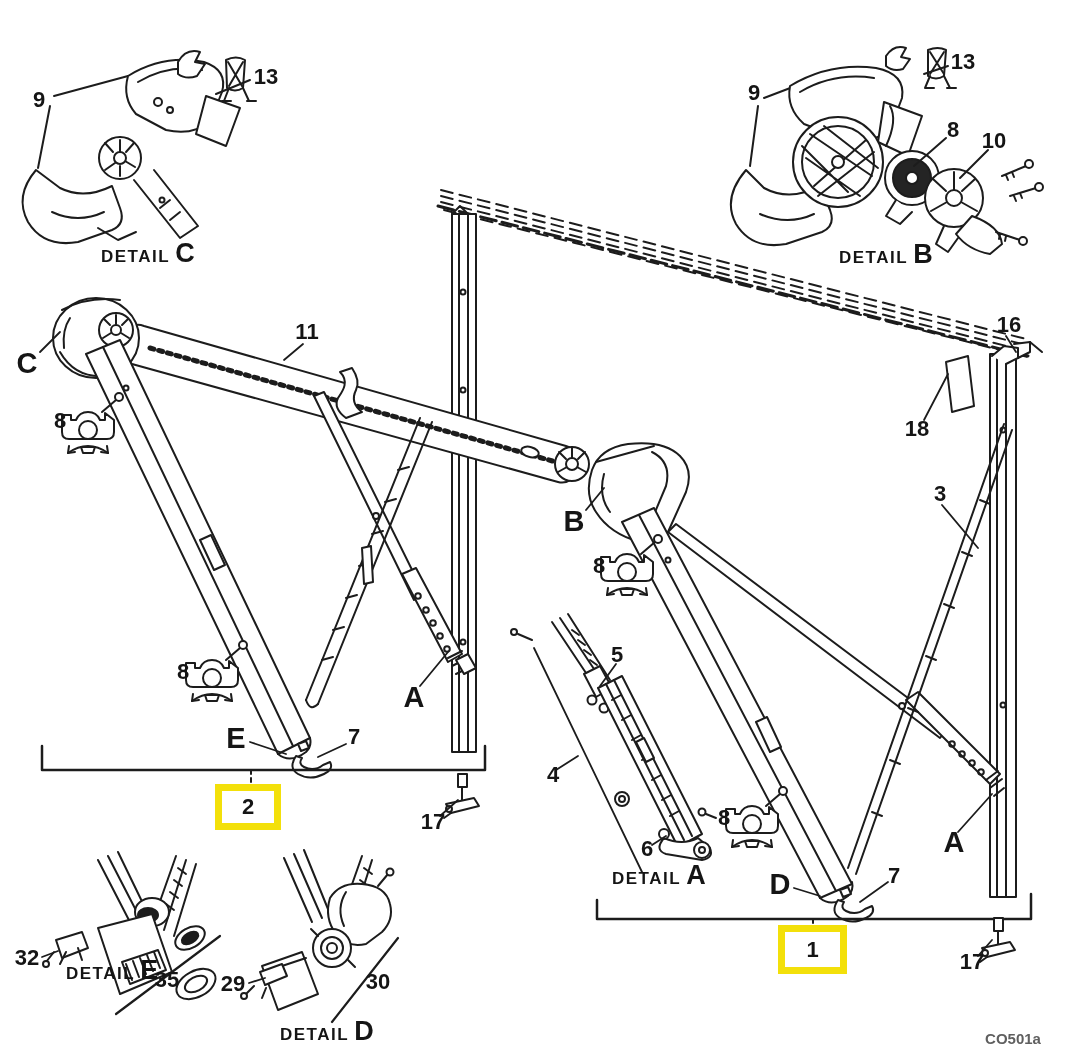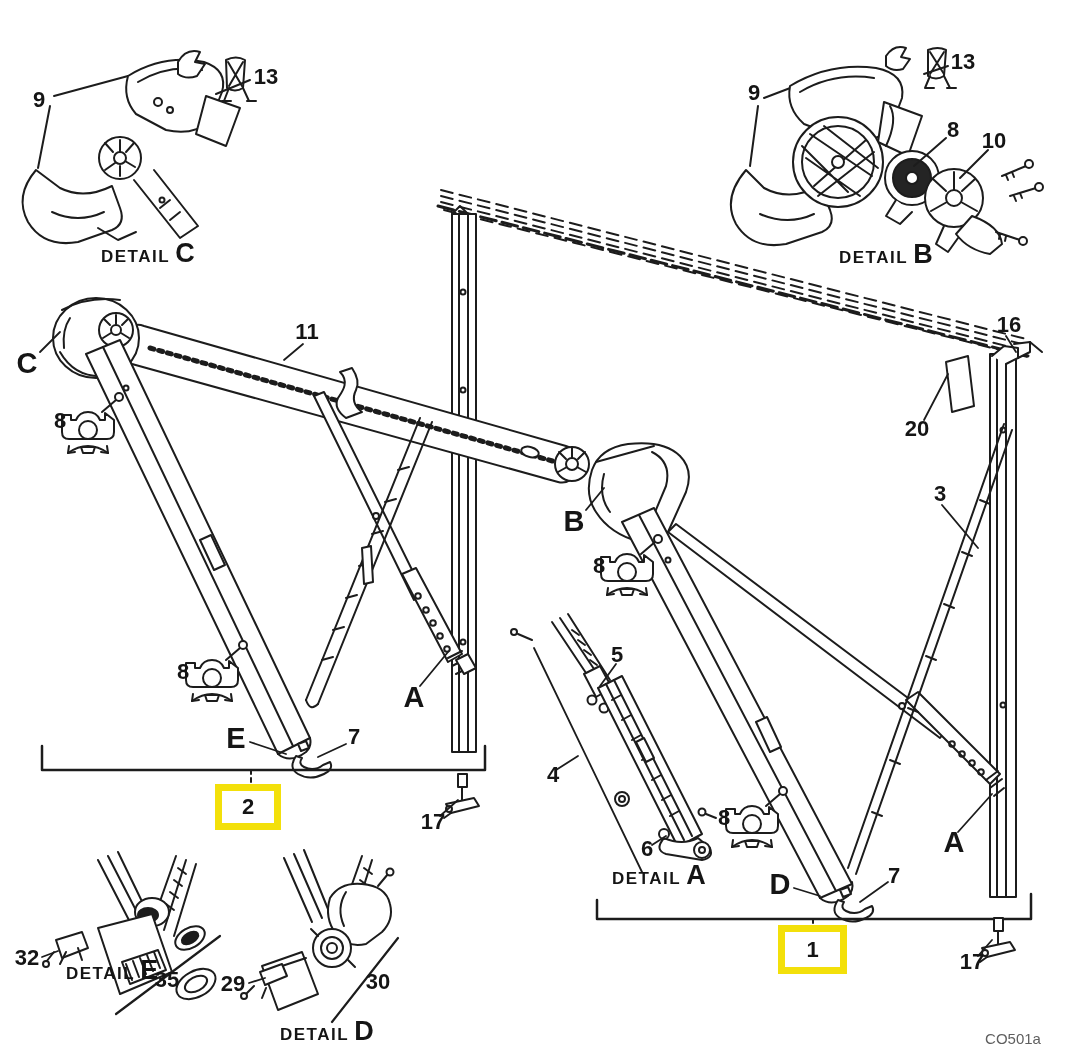--- a/index.html
+++ b/index.html
@@ -7,21 +7,21 @@
   .stage{position:relative;width:1080px;height:1059px;background:#ffffff;}
   svg.scene{position:absolute;left:0;top:0;}
   .lbl{position:absolute;transform:translate(-50%,-50%);color:#151515;font-weight:bold;white-space:nowrap;line-height:1;}
   .num{font-size:22px;}
   .letter{font-size:29px;}
   .caption{position:absolute;color:#151515;font-weight:bold;white-space:nowrap;line-height:1;}
   .cap-prefix{font-size:17px;letter-spacing:1.5px;}
   .cap-letter{font-size:27px;margin-left:5px;}
   .hlbox{position:absolute;box-sizing:border-box;border:7px solid var(--highlight,#f3e00a);
          background:#fff;display:flex;align-items:center;justify-content:center;}
-  .code{position:absolute;transform:translate(-50%,-50%);color:#5f5f5f;font-size:15px;font-weight:normal;}
+  .code{position:absolute;transform:translate(-50%,-50%);color:#5f5f5f;font-size:15px;font-weight:bold;}
 </style>
 </head>
 <body>
 
 <div class="stage">
 
 <svg class="scene" width="1080" height="1059" viewBox="0 0 1080 1059">
   <defs>
     <g id="clip8">
       <path d="M-26,-13 h9 v5 h5 a13,13 0 0 1 24,0 h5 v-7 l9,7 v12 q0,7 -7,7 h-38 q-7,0 -7,-7 z" fill="#fff"></path>
@@ -307,21 +307,21 @@
   </g>
 </svg>
 
 <div class="lbl num" style="left:39px;top:100px">9</div>
 <div class="lbl num" style="left:266px;top:77px">13</div>
 <div class="lbl num" style="left:754px;top:93px">9</div>
 <div class="lbl num" style="left:963px;top:62px">13</div>
 <div class="lbl num" style="left:953px;top:130px">8</div>
 <div class="lbl num" style="left:994px;top:141px">10</div>
 <div class="lbl num" style="left:1009px;top:325px">16</div>
-<div class="lbl num" style="left:917px;top:429px">20</div>
+<div class="lbl num" style="left:917px;top:429px">18</div>
 <div class="lbl num" style="left:307px;top:332px">11</div>
 <div class="lbl num" style="left:940px;top:494px">3</div>
 <div class="lbl num" style="left:60px;top:421px">8</div>
 <div class="lbl num" style="left:183px;top:672px">8</div>
 <div class="lbl num" style="left:599px;top:566px">8</div>
 <div class="lbl num" style="left:724px;top:818px">8</div>
 <div class="lbl num" style="left:617px;top:655px">5</div>
 <div class="lbl num" style="left:553px;top:775px">4</div>
 <div class="lbl num" style="left:647px;top:849px">6</div>
 <div class="lbl num" style="left:354px;top:737px">7</div>

